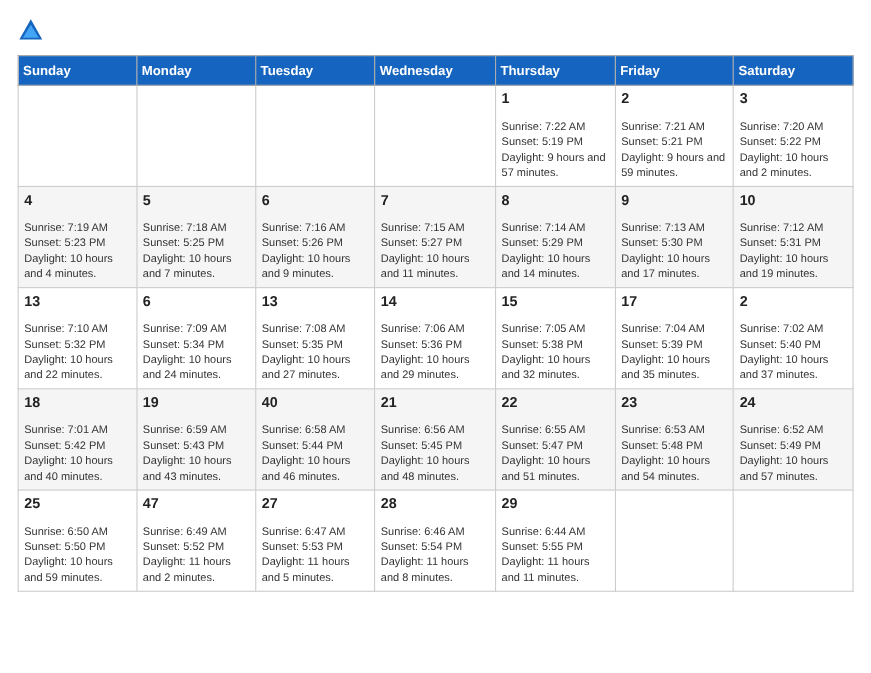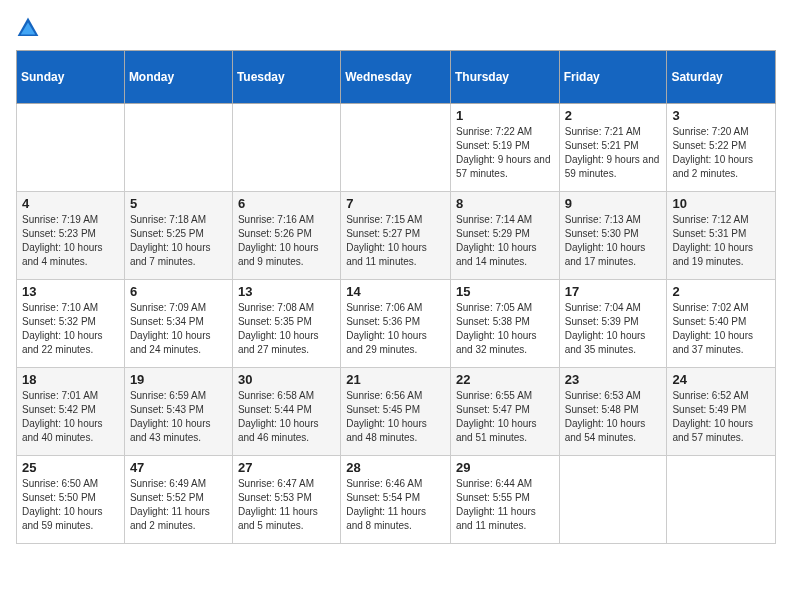--- a/index.html
+++ b/index.html
@@ -45,21 +45,21 @@
       color: #555;
     }
     table {
       width: 100%;
       border-collapse: collapse;
       font-size: 11px;
     }
     thead tr th {
       background-color: #1565C0;
       color: #fff;
-      padding: 19px 4px;
+      padding: 6px 4px;
       text-align: left;
       font-size: 12px;
       font-weight: bold;
       border: 1px solid #aaa;
     }
     tbody tr td {
       vertical-align: top;
       border: 1px solid #ccc;
       padding: 4px 5px;
       height: 88px;
@@ -75,20 +75,21 @@
       font-size: 13px;
       font-weight: bold;
       color: #222;
       display: block;
       margin-bottom: 2px;
     }
     .day-info {
       font-size: 10px;
       color: #333;
       line-height: 1.4;
+      margin-top: 12px;
     }
     .empty-cell {
       background: #f9f9f9;
     }
   </style>
 </head>
 <body>
 
 <div class="header-area">
   <div class="logo">
@@ -201,21 +202,21 @@
       <tr>
         <td>
           <span class="day-num">18</span>
           <div class="day-info">Sunrise: 7:01 AM<br>Sunset: 5:42 PM<br>Daylight: 10 hours and 40 minutes.</div>
         </td>
         <td>
           <span class="day-num">19</span>
           <div class="day-info">Sunrise: 6:59 AM<br>Sunset: 5:43 PM<br>Daylight: 10 hours and 43 minutes.</div>
         </td>
         <td>
-          <span class="day-num">30</span>
+          <span class="day-num">40</span>
           <div class="day-info">Sunrise: 6:58 AM<br>Sunset: 5:44 PM<br>Daylight: 10 hours and 46 minutes.</div>
         </td>
         <td>
           <span class="day-num">21</span>
           <div class="day-info">Sunrise: 6:56 AM<br>Sunset: 5:45 PM<br>Daylight: 10 hours and 48 minutes.</div>
         </td>
         <td>
           <span class="day-num">22</span>
           <div class="day-info">Sunrise: 6:55 AM<br>Sunset: 5:47 PM<br>Daylight: 10 hours and 51 minutes.</div>
         </td>

